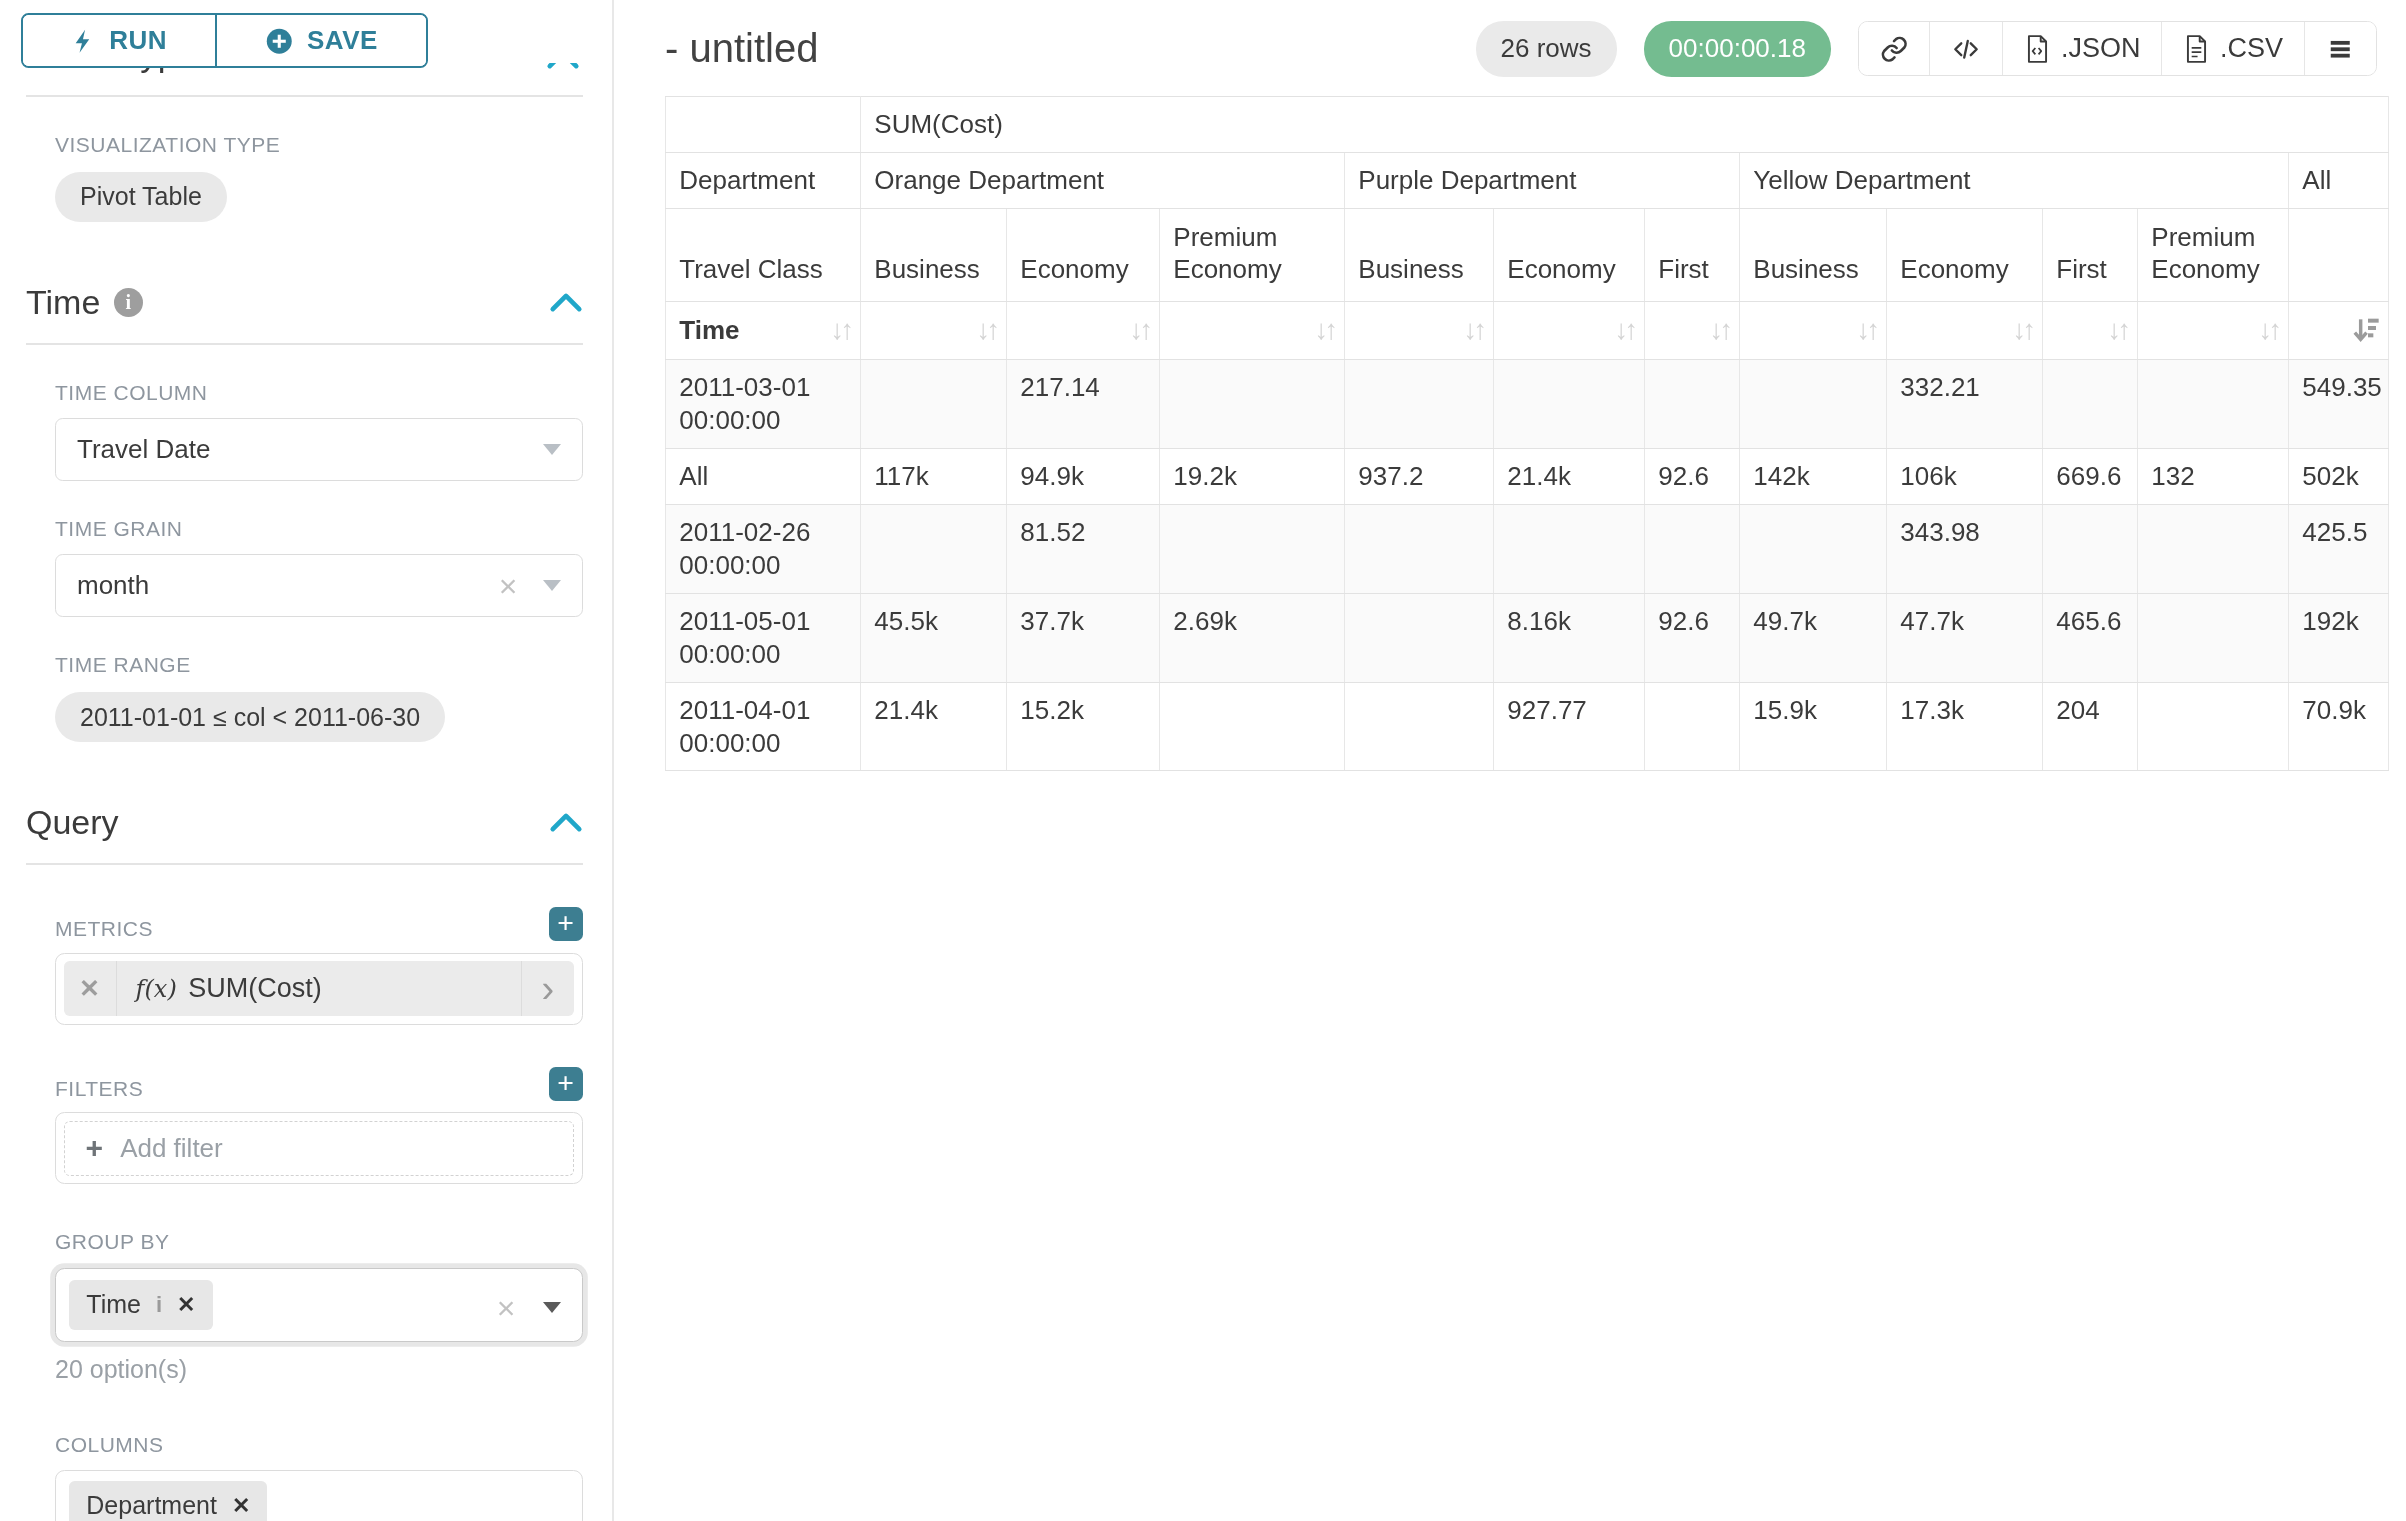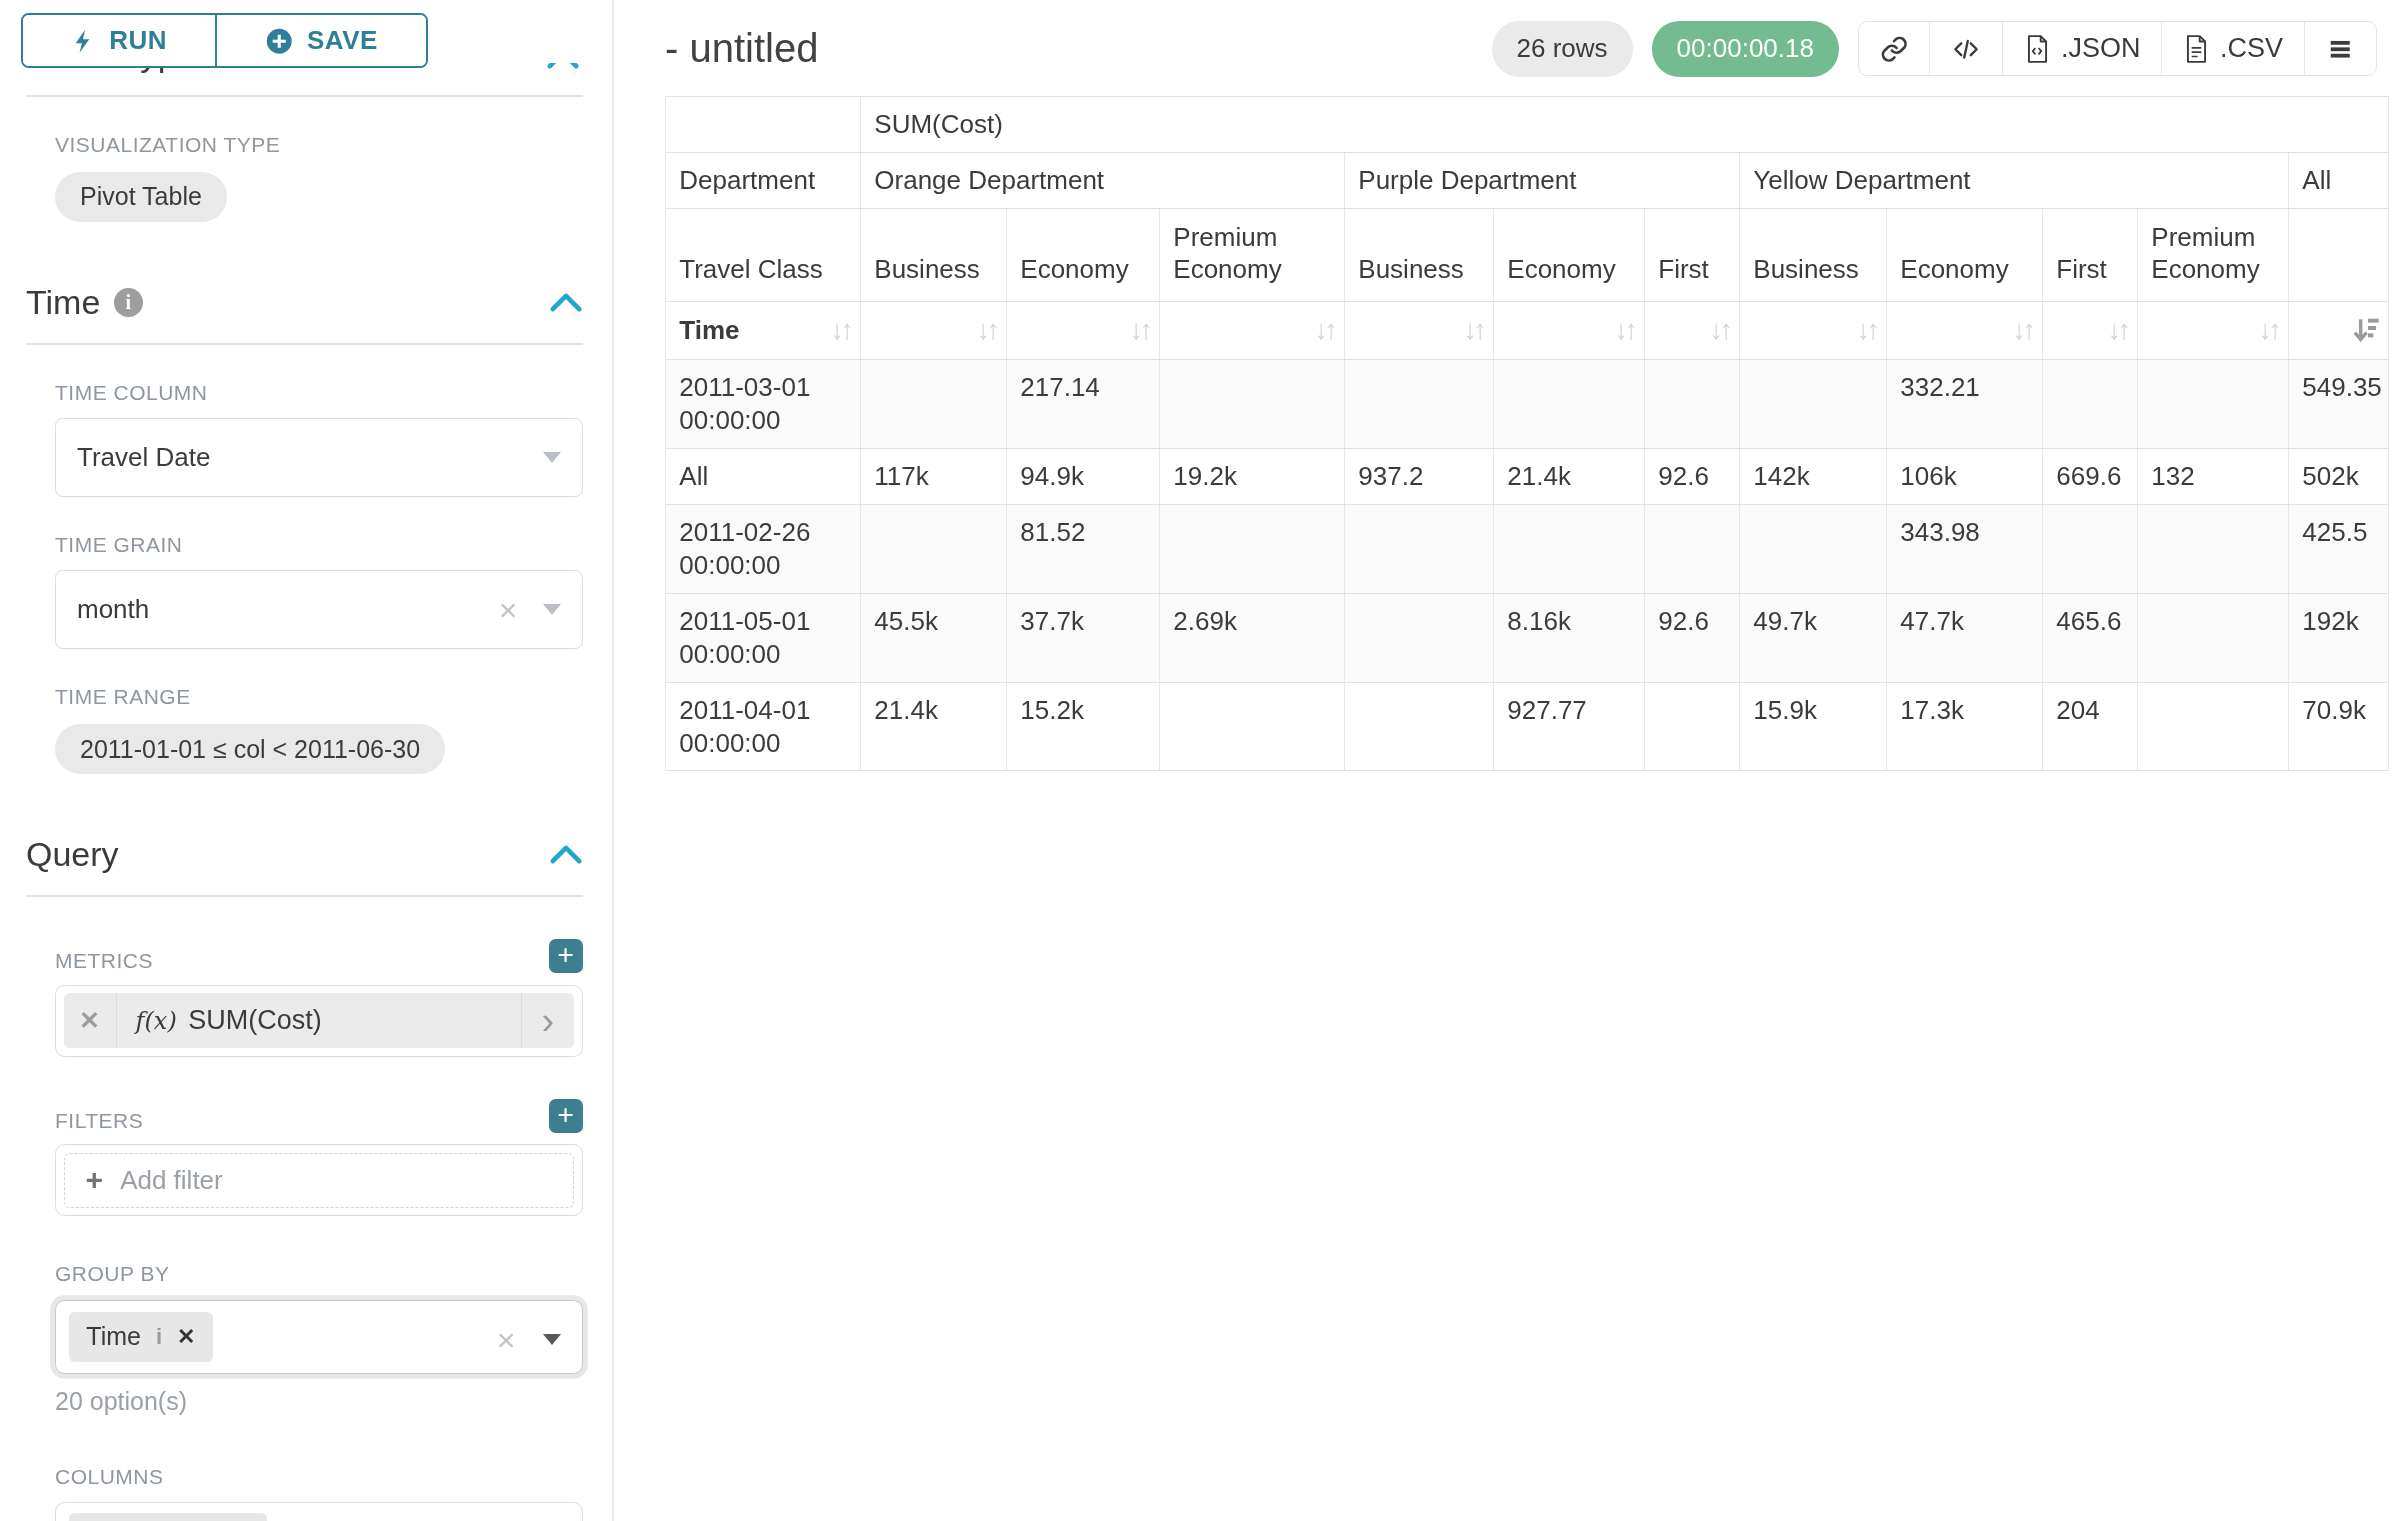--- a/index.html
+++ b/index.html
@@ -54,21 +54,21 @@
   .info-circle {
     width:29.5px; height:29.5px; border-radius:50%; background:#9e9e9e; color:#fff;
     font-size:20px; font-weight:700; display:flex; align-items:center;
     justify-content:center; font-family:"Liberation Serif", serif;
   }
   .section-chevron { margin-left:auto; display:flex; }
   .section-head + .divider { margin-top:21px; }
 
   .select {
     position:relative; margin:13.3px 29.5px 0 55px; border:1.9px solid #dcdcdc;
-    border-radius:7.6px; height:79px; display:flex; align-items:center;
+    border-radius:7.6px; height:63px; display:flex; align-items:center;
     padding:0 21px; font-size:26px; color:#3b3b3b; background:#fff;
   }
   .caret-down {
     width:0; height:0; border-left:9.5px solid transparent;
     border-right:9.5px solid transparent; border-top:11.4px solid #b9bfc5;
   }
   .clear-x { color:#c2c2c2; font-size:32px; font-weight:400; line-height:1; }
   .select .right-ctl { margin-left:auto; display:flex; align-items:center; gap:25px; }
 
   .label-row {
@@ -124,21 +124,21 @@
     white-space:nowrap;
   }
   .tag-x { font-weight:700; font-size:22px; color:#333; cursor:pointer; }
   .tag-info { color:#9a9a9a; font-weight:700; font-size:22px; }
   .options-note { margin:13.3px 0 0 55px; color:#9aa0a6; font-size:25px; }
 
   
   .main { flex:1; position:relative; padding-left:51px; background:#fff; }
   .main-header { display:flex; align-items:center; margin-top:21px; padding-right:29.5px; }
   .page-title { font-size:40px; color:#424242; font-weight:400; }
-  .header-right { margin-left:auto; display:flex; align-items:center; gap:19px; }
+  .header-right { margin-left:auto; display:flex; align-items:center; gap:27px; }
   .badge { border-radius:27.6px; padding:12.4px 25px; font-size:26px; white-space:nowrap; }
   .badge-rows { background:#eaeaea; color:#3b3b3b; }
   .badge-timer { background:#74bc90; color:#fff; }
   .action-group {
     display:flex; border:1.9px solid #e2e2e2; border-radius:9.5px; background:#fff;
     overflow:hidden; height:55px;
   }
   .action {
     display:flex; align-items:center; gap:9.5px; padding:0 21px; font-size:27px;
     color:#3b3b3b; border-left:1.9px solid #e6e6e6; cursor:pointer; background:#fff;

